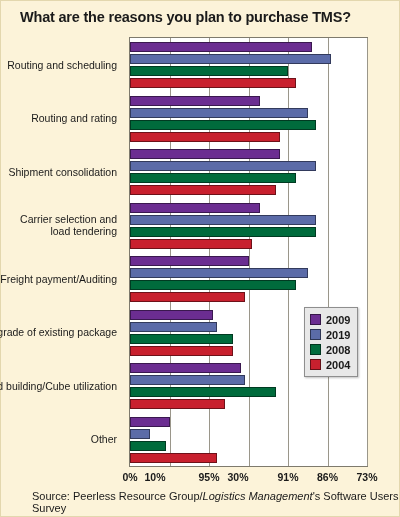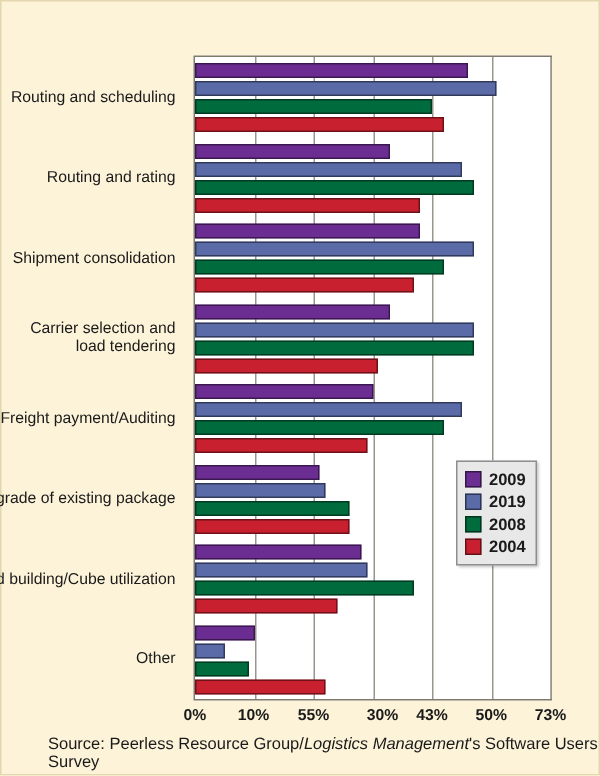--- a/index.html
+++ b/index.html
@@ -130,20 +130,21 @@
     font-size: 11px;
     color: #1a1a1a;
   }
   #source .ital { font-style: italic; }
 </style>
 </head>
 <body>
 
 <div id="page">
 
+  <div id="chart-title">What are the reasons you plan to purchase TMS?</div>
 
   <div id="plot-frame">
     <div id="plot-inner">
         <div class="gridline" style="left: 39.5px;"></div>
         <div class="gridline" style="left: 79px;"></div>
         <div class="gridline" style="left: 118.5px;"></div>
         <div class="gridline" style="left: 158px;"></div>
         <div class="gridline" style="left: 197.5px;"></div>
         <div class="gridline" style="left: 237px;"></div>
         <div class="cat-group" style="top: 2px;">
@@ -219,25 +220,25 @@
       </div>
       <div class="cat-label" style="top: 378.75px;">
         <div>Load building/Cube utilization</div>
       </div>
       <div class="cat-label" style="top: 432.25px;">
         <div>Other</div>
       </div>
     </div>
   <div id="xaxis-layer">
       <div class="xtick" style="left: 129px;">0%</div>
-      <div class="xtick" style="left: 168px;">10%</div>
-      <div class="xtick" style="left: 208px;">55%</div>
-      <div class="xtick" style="left: 254px;">30%</div>
-      <div class="xtick" style="left: 287px;">43%</div>
-      <div class="xtick" style="left: 326.5px;">50%</div>
+      <div class="xtick" style="left: 154px;">10%</div>
+      <div class="xtick" style="left: 208px;">95%</div>
+      <div class="xtick" style="left: 237px;">30%</div>
+      <div class="xtick" style="left: 287px;">91%</div>
+      <div class="xtick" style="left: 326.5px;">86%</div>
       <div class="xtick" style="left: 366px;">73%</div>
     </div>
 
   <div id="legend">
       <div class="legend-row">
         <span class="legend-swatch" style="background: rgb(107, 45, 145);"></span>
         <span class="legend-label">2009</span>
       </div>
       <div class="legend-row">
         <span class="legend-swatch" style="background: rgb(91, 107, 168);"></span>

